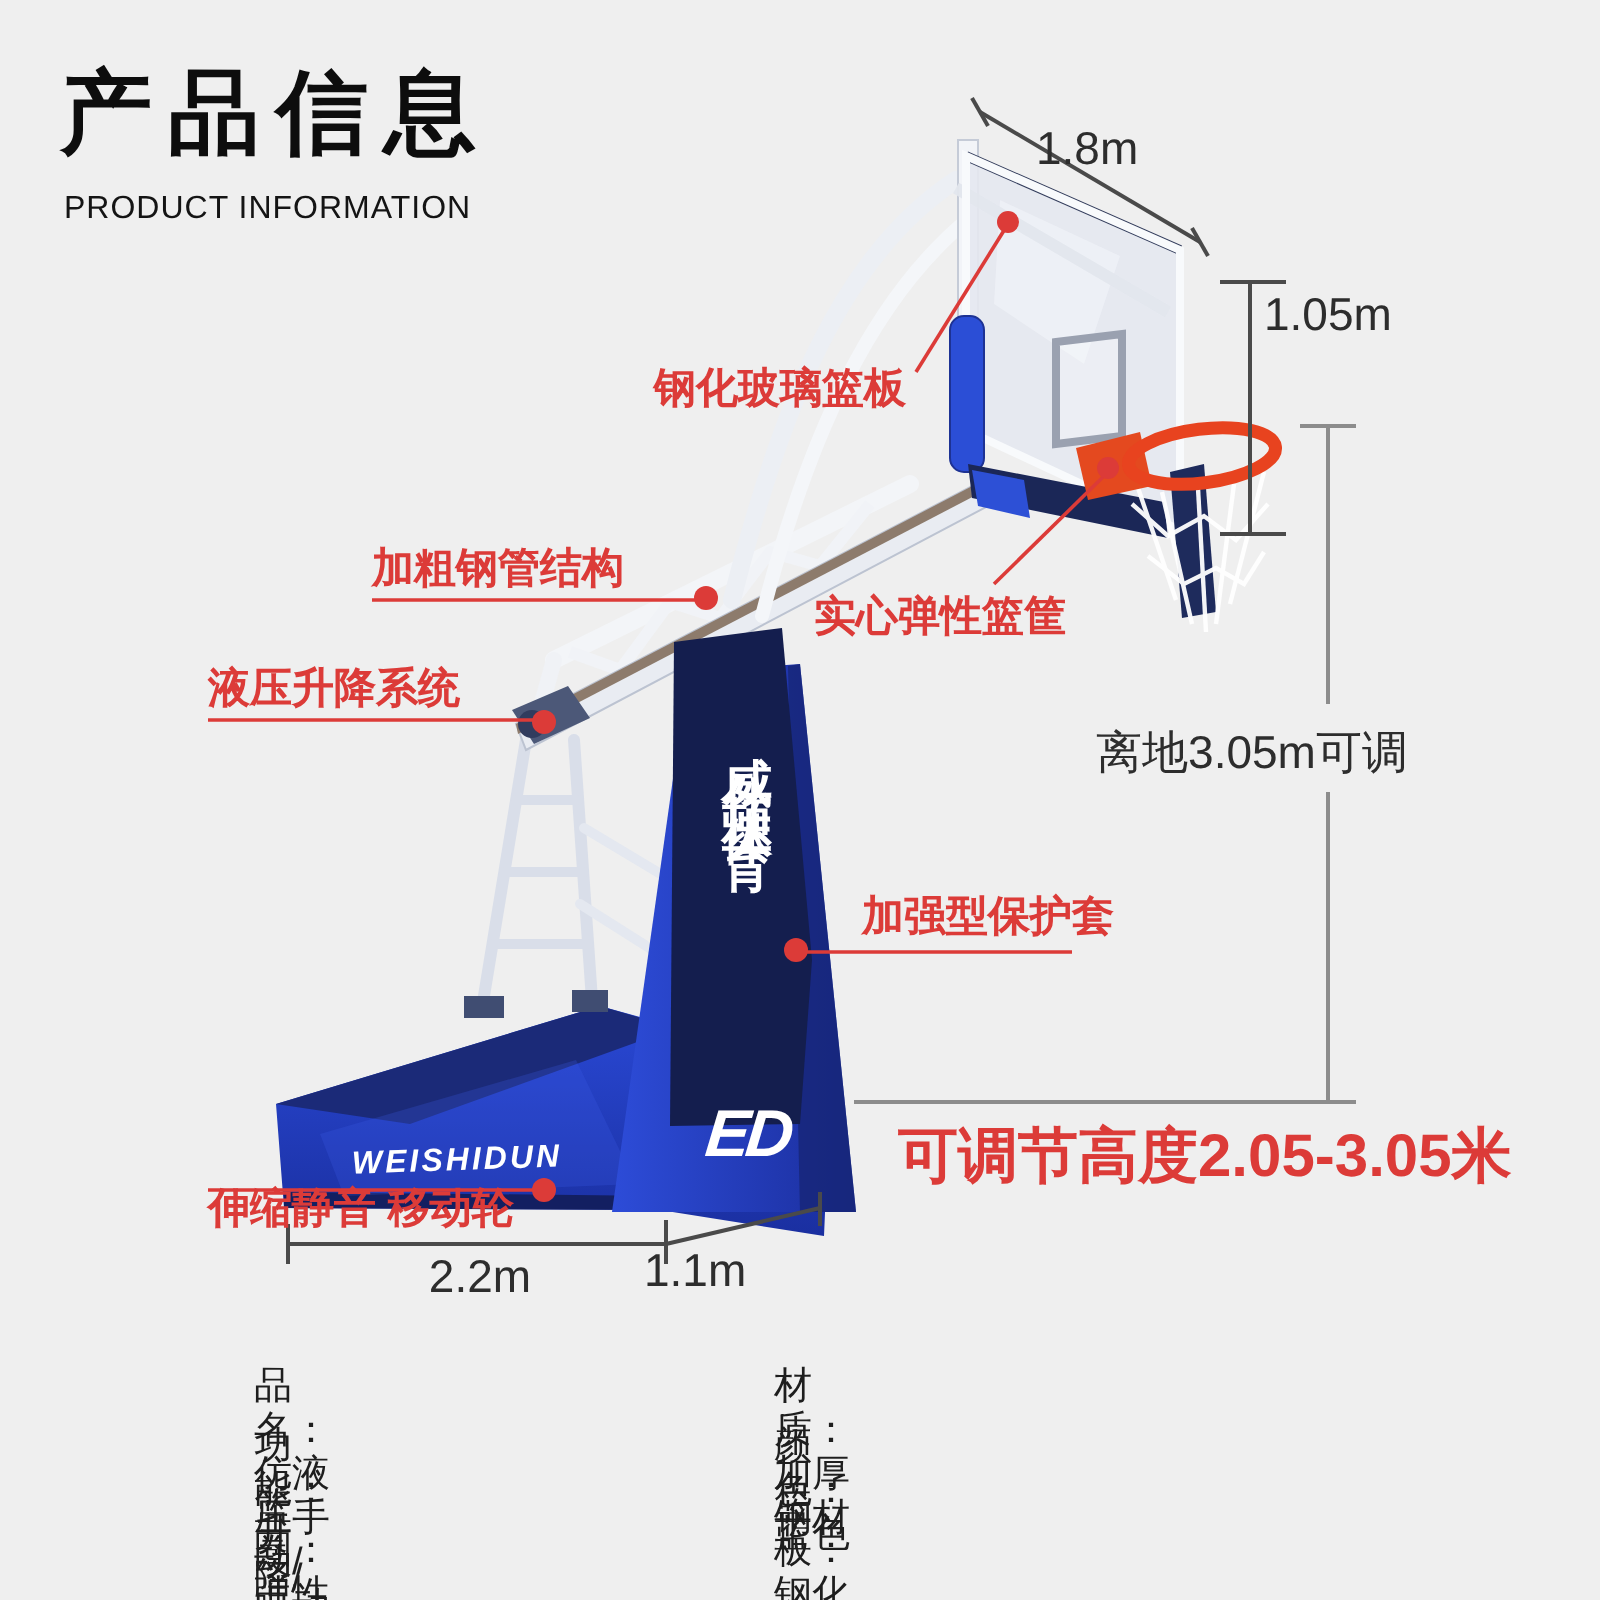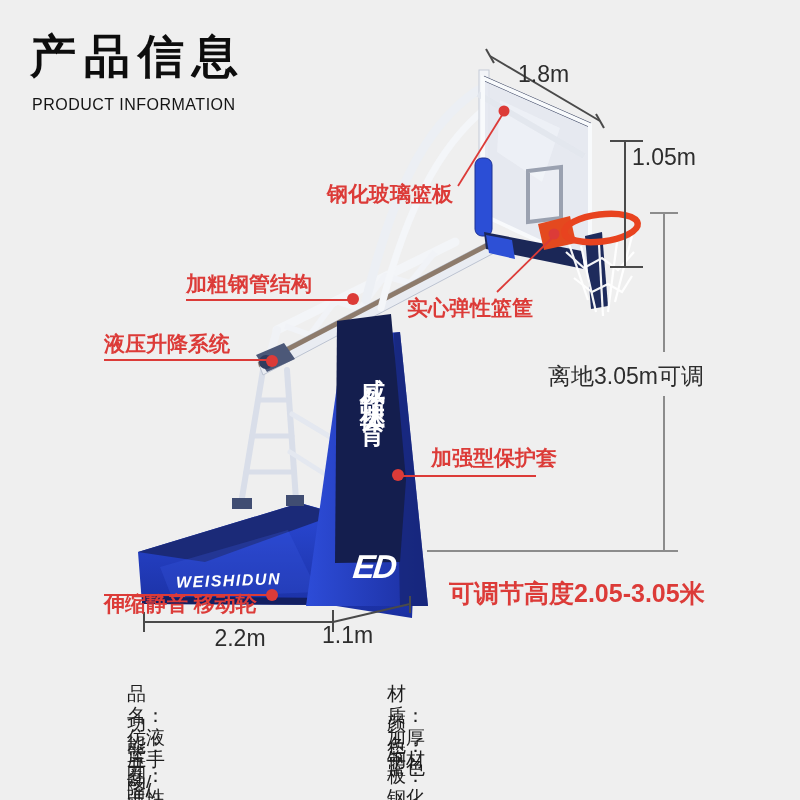--- a/index.html
+++ b/index.html
@@ -12,21 +12,21 @@
   .abs{position:absolute;white-space:nowrap;}
   .page-title{left:30px;top:26px;font-size:46px;font-weight:900;letter-spacing:8px;color:#0d0d0d;}
   .page-subtitle{left:32px;top:96px;font-size:16px;font-weight:400;letter-spacing:.5px;color:#141414;}
   .red-label{color:#dc3b38;font-weight:700;font-size:21px;}
   .l-tempered{left:327px;top:180px;}
   .l-steel{left:186px;top:270px;}
   .l-hydraulic{left:104px;top:330px;}
   .l-rim{left:407px;top:294px;}
   .l-protective{left:431px;top:444px;}
   .l-wheels{left:104px;top:562px;margin-top:28px;}
-  .l-adjustable{left:449px;top:577px;font-size:25px;}
+  .l-adjustable{left:449px;top:558px;font-size:30px;}
   .dim-label{color:#2d2d2d;font-size:23px;font-weight:500;}
   .d-width{left:518px;top:61px;width:90px;}
   .d-height{left:632px;top:144px;}
   .d-rimheight{left:540px;top:361px;width:172px;text-align:center;}
   .d-baselen{left:192px;top:625px;width:96px;text-align:center;}
   .d-basedep{left:322px;top:622px;width:96px;}
   .pole-text{
     left:356px;top:358px;width:34px;height:200px;
     writing-mode:vertical-rl;text-orientation:upright;
     color:#fff;font-size:25px;font-weight:700;letter-spacing:10px;

